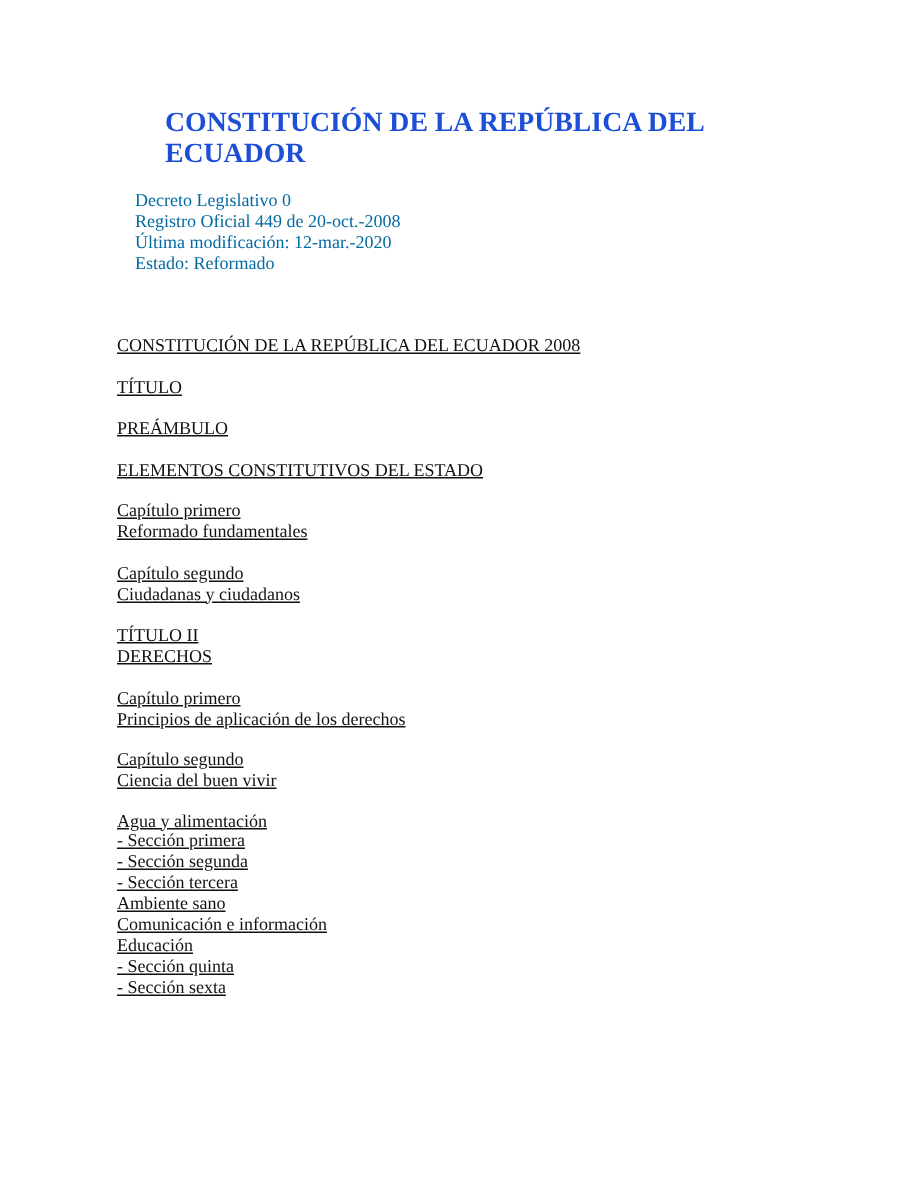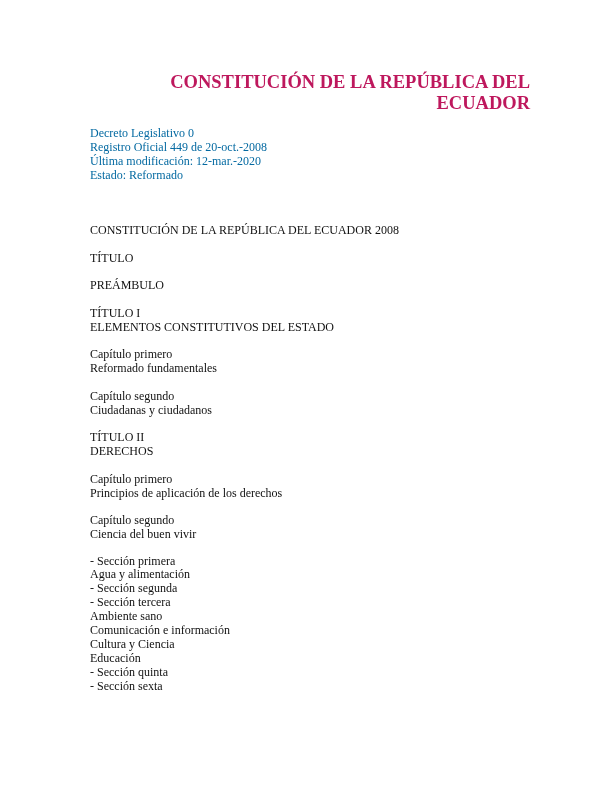--- a/index.html
+++ b/index.html
@@ -1,25 +1,25 @@
 <!DOCTYPE html>
 <html><head>
   <meta charset="utf-8">
   <style>
     html, body { margin: 0; padding: 0; background: #ffffff; }
     body { width: 612px; height: 792px; position: relative; overflow: hidden;
            font-family: "Liberation Serif", serif; color: #000; }
     .title { position: absolute; left: 110px; top: 72px; width: 420px;
-             text-align: right; font-weight: bold; font-size: 18.5px;
-             line-height: 21px; color: #be185d; }
+             text-align: left; font-weight: bold; font-size: 18.5px;
+             line-height: 21px; color: #1d4ed8; }
     .meta { position: absolute; left: 90px; top: 126px; font-size: 12px;
             line-height: 14px; color: #0369a1; }
     .meta div { white-space: nowrap; }
-    .body { position: absolute; left: 90px; top: 223px; font-size: 12px;
-            line-height: 14px; color: #111; }
+    .body { position: absolute; left: 78px; top: 223px; font-size: 12px;
+            line-height: 14px; color: #111; text-decoration: underline; }
     .blk { margin-bottom: 13.5px; }
     .blk div { white-space: nowrap; }
     .list div { white-space: nowrap; line-height: 13.9px; }
   </style>
 </head>
 <body>
 
 <div class="title">
   <div>CONSTITUCIÓN DE LA REPÚBLICA DEL</div>
   <div>ECUADOR</div>
@@ -36,21 +36,20 @@
   <div class="blk">
       <div>CONSTITUCIÓN DE LA REPÚBLICA DEL ECUADOR 2008</div>
     </div>
   <div class="blk">
       <div>TÍTULO</div>
     </div>
   <div class="blk">
       <div>PREÁMBULO</div>
     </div>
   <div class="blk">
-    <div>TÍTULO I</div>
     <div>ELEMENTOS CONSTITUTIVOS DEL ESTADO</div>
   </div>
   <div class="blk">
     <div>Capítulo primero</div>
     <div>Reformado fundamentales</div>
   </div>
   <div class="blk">
     <div>Capítulo segundo</div>
     <div>Ciudadanas y ciudadanos</div>
   </div>
@@ -60,24 +59,23 @@
   </div>
   <div class="blk">
     <div>Capítulo primero</div>
     <div>Principios de aplicación de los derechos</div>
   </div>
   <div class="blk">
     <div>Capítulo segundo</div>
     <div>Ciencia del buen vivir</div>
   </div>
   <div class="list">
+    <div>Agua y alimentación</div>
     <div>- Sección primera</div>
-    <div>Agua y alimentación</div>
     <div>- Sección segunda</div>
     <div>- Sección tercera</div>
     <div>Ambiente sano</div>
     <div>Comunicación e información</div>
-    <div>Cultura y Ciencia</div>
     <div>Educación</div>
     <div>- Sección quinta</div>
     <div>- Sección sexta</div>
   </div>
 </div>
 
 </body></html>

